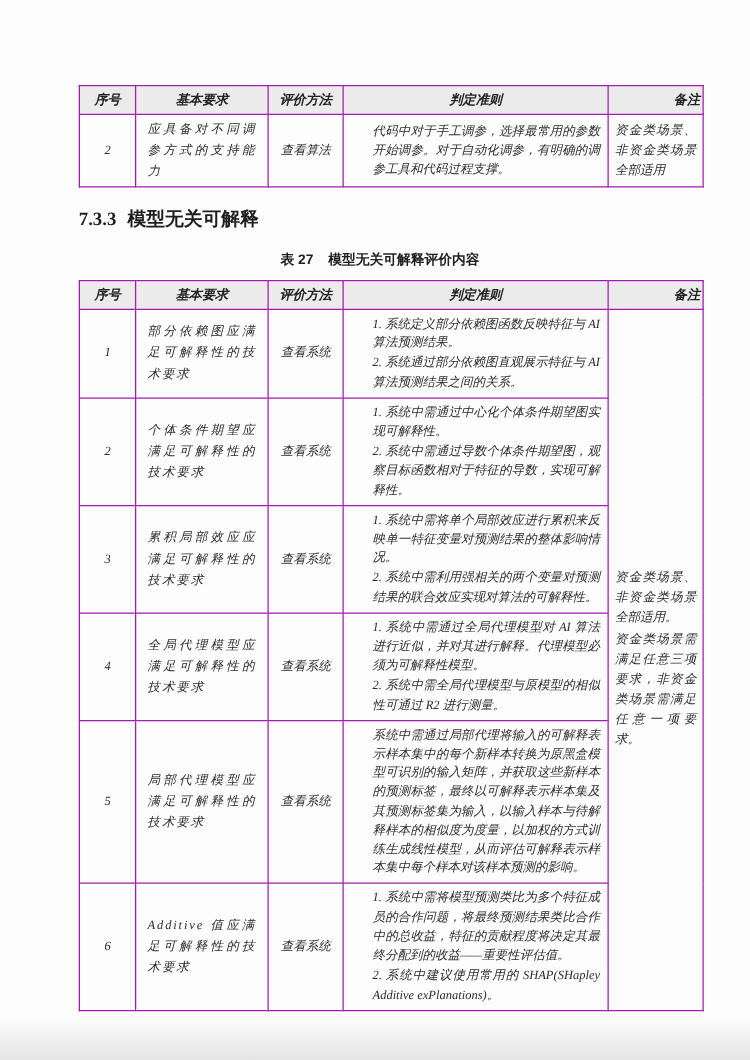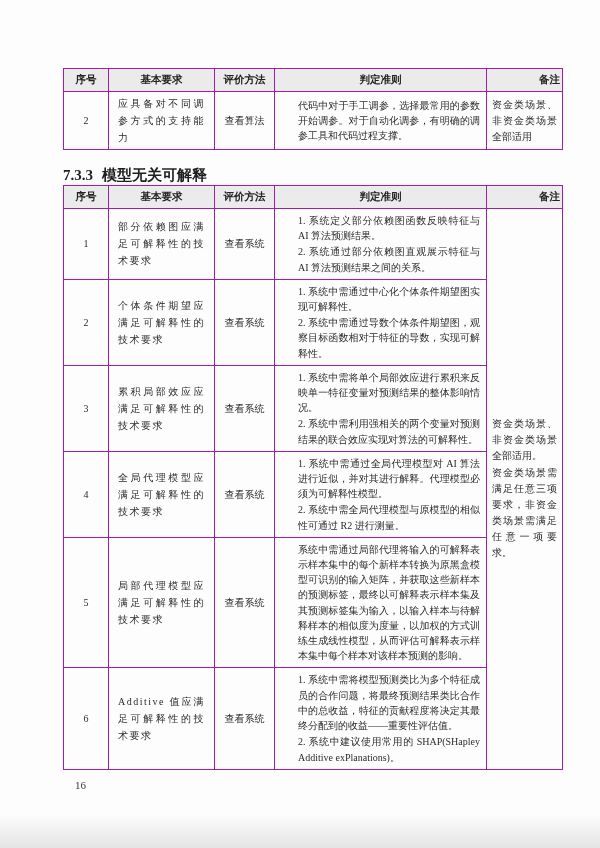--- a/index.html
+++ b/index.html
@@ -22,21 +22,21 @@
     font-size:11.5px;
     color:#333;
     letter-spacing:.5px;
     margin:0 0 9px 12px;
   }
   table{
     border-collapse:collapse;
     width:482px;
     table-layout:fixed;
   }
-  table, th, td{border:1px solid #a21caf;}
+  table, th, td{border:1px solid #a21caf;font-style:italic;}
   table{border-width:1.4px;}
   th{
     background:#ebebeb;
     font-family:"Liberation Sans","DejaVu Sans",sans-serif;
     font-weight:bold;
     font-size:10.5px;
     padding:4px 2px;
     text-align:center;
     color:#222;
   }
@@ -119,20 +119,23 @@
         <td class="c-remark">资金类场景、非资金类场景全部适用</td>
       </tr>
     </tbody>
   </table>
 
   <div class="section-heading">
     <span class="sec-num">7.3.3</span><span>模型无关可解释</span>
   </div>
 
 
+  <div class="table-caption">
+    <span class="cap-label">表 27</span><span>模型无关可解释评价内容</span>
+  </div>
 
   <table>
     <thead>
       <tr>
         <th class="c-no">序号</th>
         <th class="c-req">基本要求</th>
         <th class="c-method">评价方法</th>
         <th class="c-crit">判定准则</th>
         <th class="c-remark">备注</th>
       </tr>

